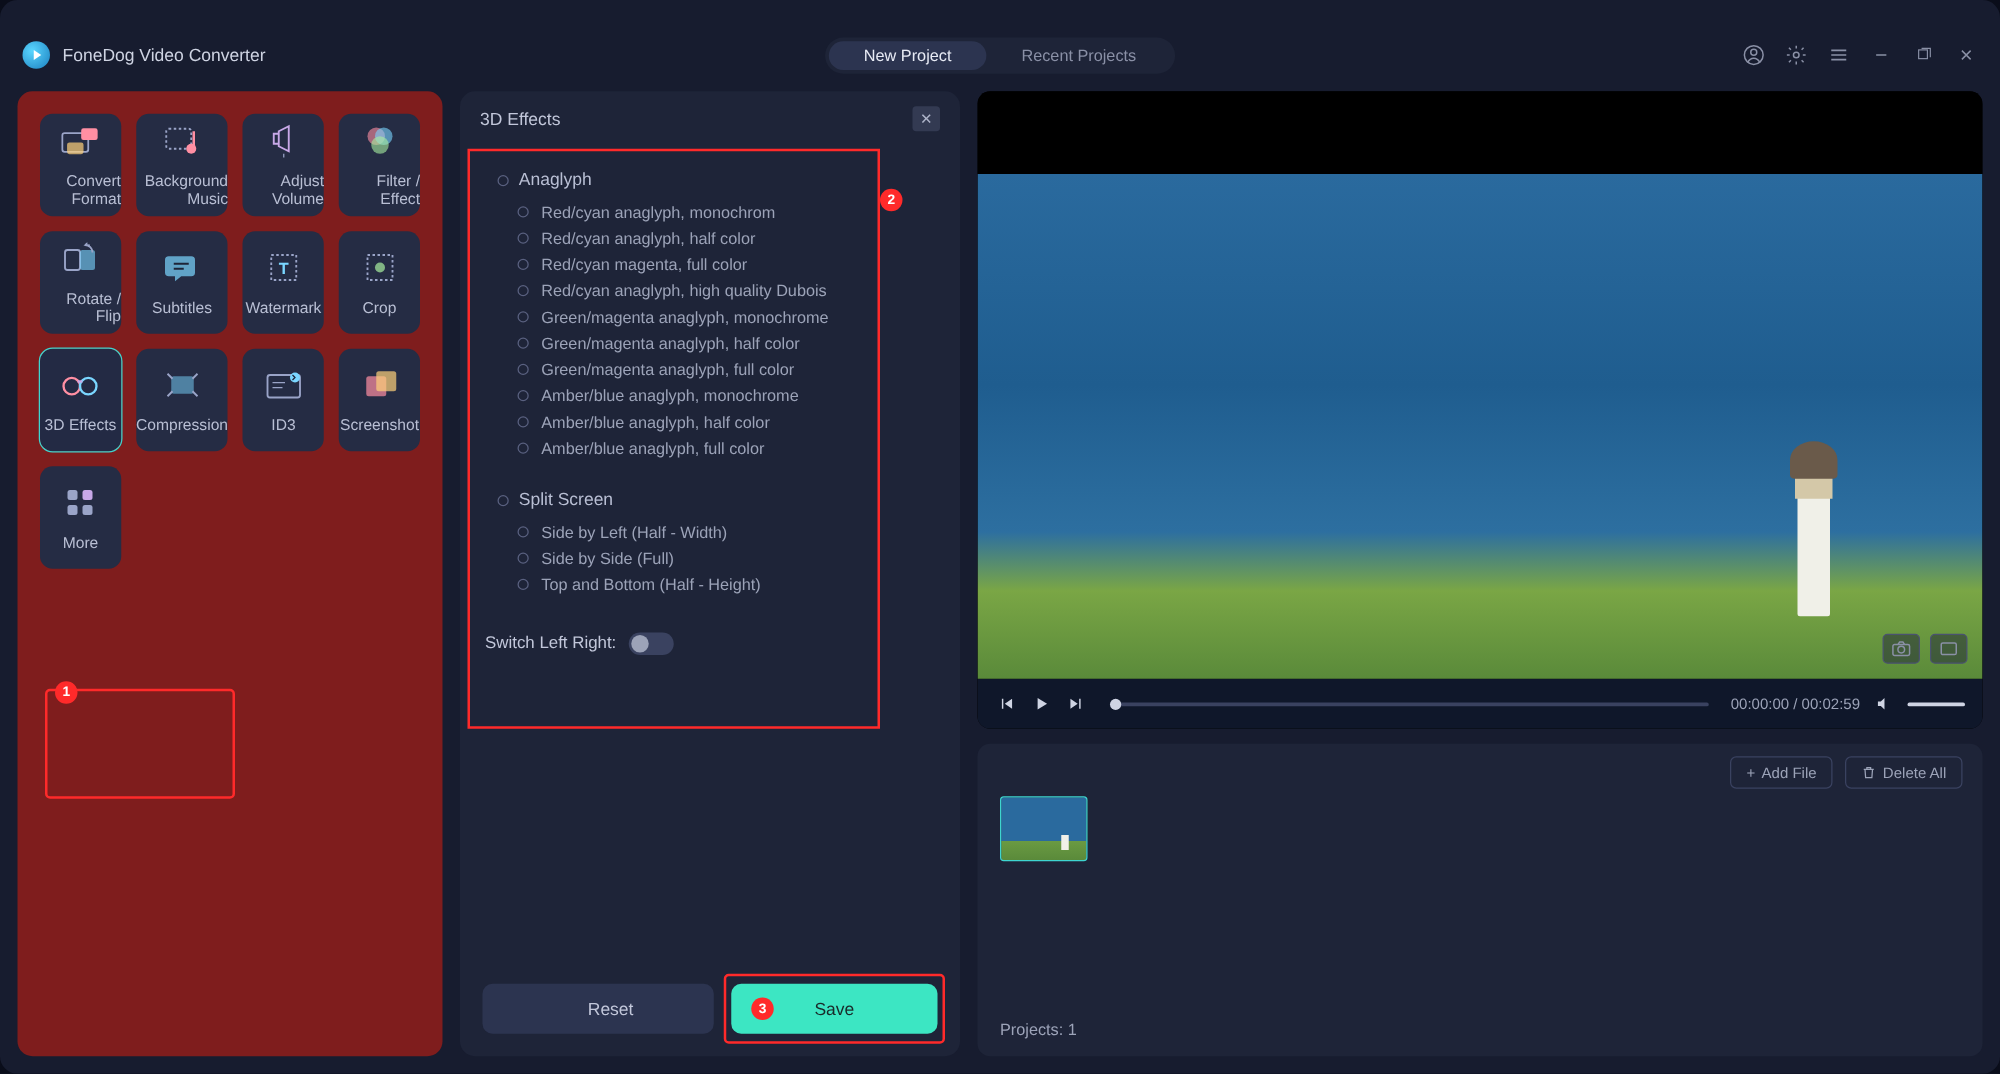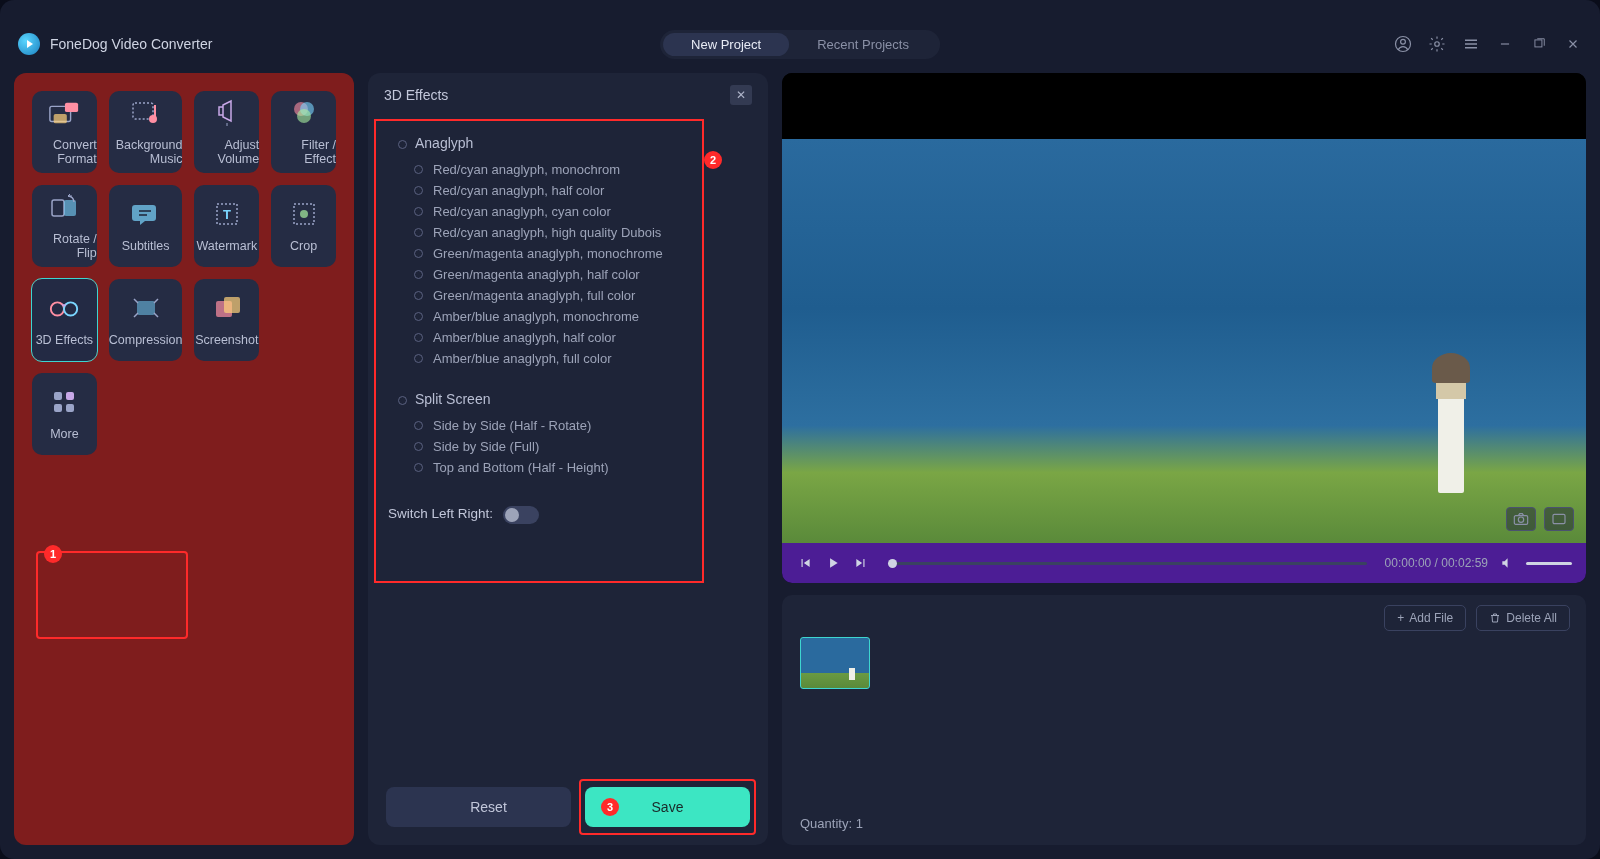--- a/index.html
+++ b/index.html
@@ -52,21 +52,21 @@
 
 .preview-panel { flex: 1; display: flex; flex-direction: column; gap: 12px; min-width: 0; }
 .video-box { background: #000; border-radius: 10px; height: 510px; display: flex; flex-direction: column; position: relative; overflow: hidden; }
 .video-frame { flex: 1; position: relative; background: linear-gradient(to bottom, #000 0%, #000 14%, #2a6a9e 14%, #1f5d8f 50%, #2d6fa0 75%, #7aa645 85%, #5a8a3a 100%); }
 .lighthouse { position: absolute; right: 110px; bottom: 50px; width: 50px; height: 140px; }
 .lh-tower { position: absolute; bottom: 0; left: 12px; width: 26px; height: 100px; background: #f0f0e8; border-radius: 2px; }
 .lh-top { position: absolute; top: 0; left: 6px; width: 38px; height: 30px; background: #6a5a4a; border-radius: 50% 50% 10% 10%; }
 .lh-lamp { position: absolute; top: 22px; left: 10px; width: 30px; height: 24px; background: #d4c8a8; }
 .corner-icons { position: absolute; right: 12px; bottom: 12px; display: flex; gap: 8px; }
 .ci { width: 30px; height: 24px; border: 1px solid #4a5270; border-radius: 4px; display: flex; align-items: center; justify-content: center; color: #8a90a6; cursor: pointer; background: rgba(30,36,56,.5); }
-.player-bar { height: 40px; display: flex; align-items: center; gap: 10px; padding: 0 14px; background: #4c1d95; }
+.player-bar { height: 40px; display: flex; align-items: center; gap: 10px; padding: 0 14px; background: #0f172a; }
 .pbtn { width: 18px; height: 18px; color: #cfd4e3; cursor: pointer; display: flex; align-items: center; justify-content: center; }
 .seek { flex: 1; height: 3px; background: #3a4260; border-radius: 2px; position: relative; margin: 0 8px; }
 .seek::before { content: ""; position: absolute; left: 0; top: -3px; width: 9px; height: 9px; border-radius: 50%; background: #cfd4e3; }
 .time-lbl { font-size: 12px; color: #9ca3b8; }
 .vol-bar { width: 46px; height: 3px; background: #cfd4e3; border-radius: 2px; }
 
 .file-strip { background: #1e2438; border-radius: 10px; flex: 1; padding: 14px 18px; position: relative; display: flex; flex-direction: column; justify-content: space-between; }
 .strip-actions { position: absolute; right: 16px; top: 10px; display: flex; gap: 10px; }
 .strip-btn { border: 1px solid #3a4260; border-radius: 5px; padding: 5px 12px; font-size: 12px; color: #9ca3b8; cursor: pointer; display: flex; align-items: center; gap: 5px; }
 .thumb { width: 70px; height: 52px; border: 1px solid #3ed5d0; border-radius: 3px; background: linear-gradient(to bottom, #2a6a9e 0%, #2a6a9e 70%, #6a9a42 70%, #5a8a3a 100%); position: relative; margin-top: 28px; }
@@ -218,20 +218,31 @@
         <div class="tool-icon">
             <svg width="30" height="26" viewBox="0 0 30 26">
               <rect x="6" y="6" width="18" height="14" rx="2" fill="#7ad6ff" opacity=".5"></rect>
               <path d="M3 4 l4 4 M3 22 l4 -4 M27 4 l-4 4 M27 22 l-4 -4" stroke="#9aa4c8" stroke-width="1.5"></path>
             </svg>
           </div>
         <span>Compression</span>
       </div>
       <div class="tool">
         <div class="tool-icon">
+            <svg width="30" height="24" viewBox="0 0 30 24">
+              <rect x="2" y="4" width="26" height="18" rx="2" fill="none" stroke="#9aa4c8" stroke-width="1.5"></rect>
+              <path d="M6 10 h10 M6 14 h8" stroke="#9aa4c8"></path>
+              <circle cx="24" cy="6" r="4" fill="#7ad6ff"></circle>
+              <path d="M22 4 l2 2 l-2 2" stroke="#1e2438" fill="none"></path>
+            </svg>
+          </div>
+        <span>ID3</span>
+      </div>
+      <div class="tool">
+        <div class="tool-icon">
             <svg width="30" height="26" viewBox="0 0 30 26">
               <rect x="4" y="6" width="16" height="16" rx="2" fill="#ff8fa3" opacity=".7"></rect>
               <rect x="12" y="2" width="16" height="16" rx="2" fill="#ffd27a" opacity=".7"></rect>
             </svg>
           </div>
         <span>Screenshot</span>
       </div>
       <div class="tool wide">
         <div class="tool-icon">
             <svg width="28" height="28" viewBox="0 0 28 28">
@@ -261,21 +272,21 @@
           <div class="opt">
               <span class="radio-dot"></span>
               <span>Red/cyan anaglyph, monochrom</span>
             </div>
           <div class="opt">
               <span class="radio-dot"></span>
               <span>Red/cyan anaglyph, half color</span>
             </div>
           <div class="opt">
               <span class="radio-dot"></span>
-              <span>Red/cyan anaglyph, cyan color</span>
+              <span>Red/cyan magenta, full color</span>
             </div>
           <div class="opt">
               <span class="radio-dot"></span>
               <span>Red/cyan anaglyph, high quality Dubois</span>
             </div>
           <div class="opt">
               <span class="radio-dot"></span>
               <span>Green/magenta anaglyph, monochrome</span>
             </div>
           <div class="opt">
@@ -299,21 +310,21 @@
               <span>Amber/blue anaglyph, full color</span>
             </div>
         </div>
 
         <div class="group-title" style="margin-top:10px;">
           <span style="display:inline-block;width:9px;height:9px;border:1px solid #5a6180;border-radius:50%;margin-right:8px;vertical-align:middle"></span><span>Split Screen</span>
         </div>
         <div class="opt-list">
           <div class="opt">
               <span class="radio-dot"></span>
-              <span>Side by Side (Half - Rotate)</span>
+              <span>Side by Left (Half - Width)</span>
             </div>
           <div class="opt">
               <span class="radio-dot"></span>
               <span>Side by Side (Full)</span>
             </div>
           <div class="opt">
               <span class="radio-dot"></span>
               <span>Top and Bottom (Half - Height)</span>
             </div>
         </div>
@@ -391,21 +402,21 @@
             </div>
           <div class="strip-btn">
             <svg width="12" height="12" viewBox="0 0 24 24" fill="none" stroke="currentColor" stroke-width="2">
                 <path d="M4 7h16M9 7V4h6v3M6 7l1 13h10l1-13"></path>
               </svg>
             <span>Delete All</span>
           </div>
         </div>
         <div class="thumb"></div>
         <div class="qty">
-          <span>Quantity:</span> <span>1</span>
+          <span>Projects:</span> <span>1</span>
         </div>
       </div>
     </div>
   </div>
 
   <div class="annot-box1"></div>
   <div class="badge" style="left:44px;bottom:296px;">1</div>
 </div>
 
 </body></html>

